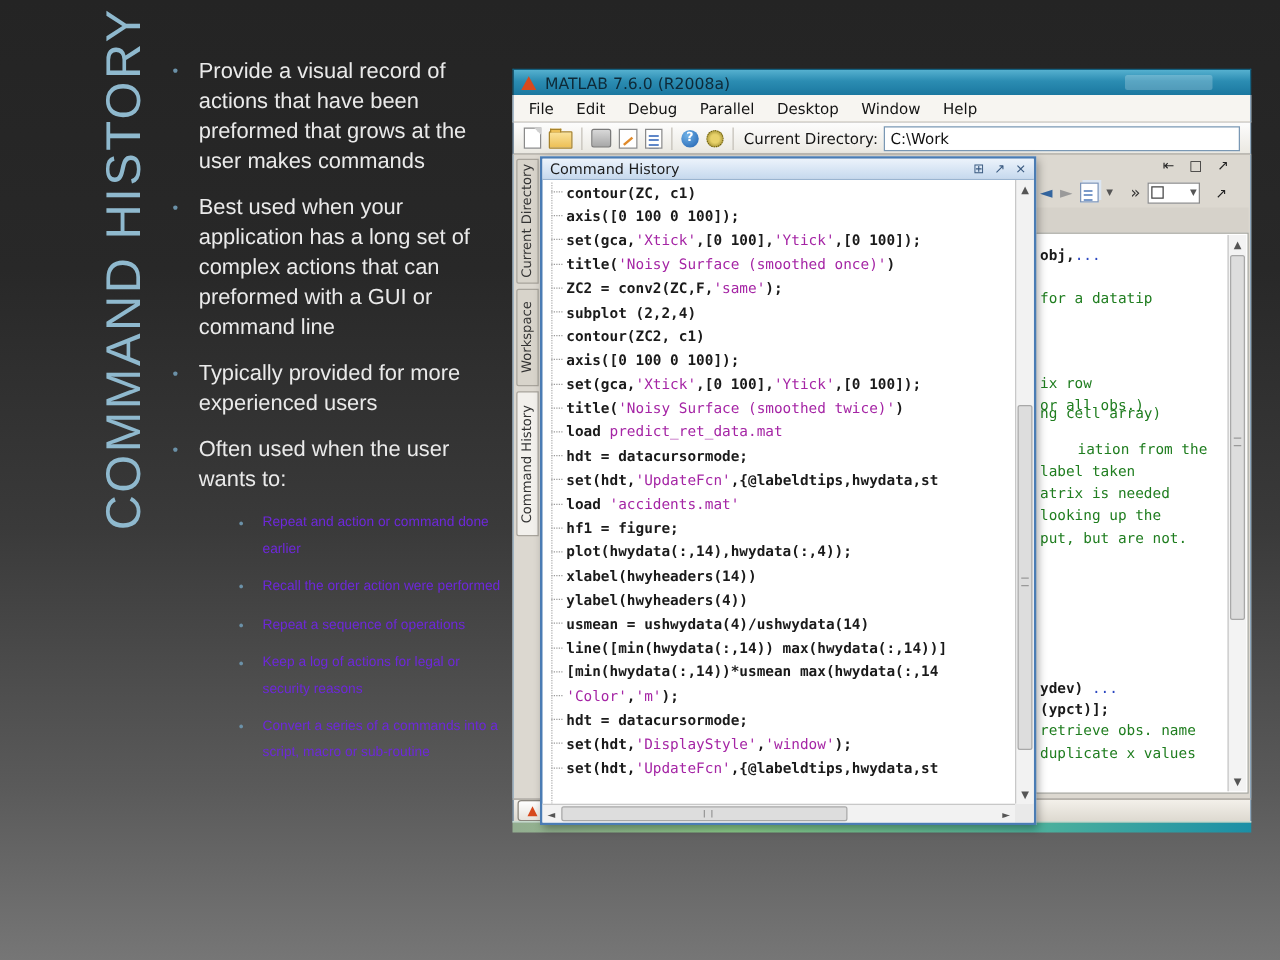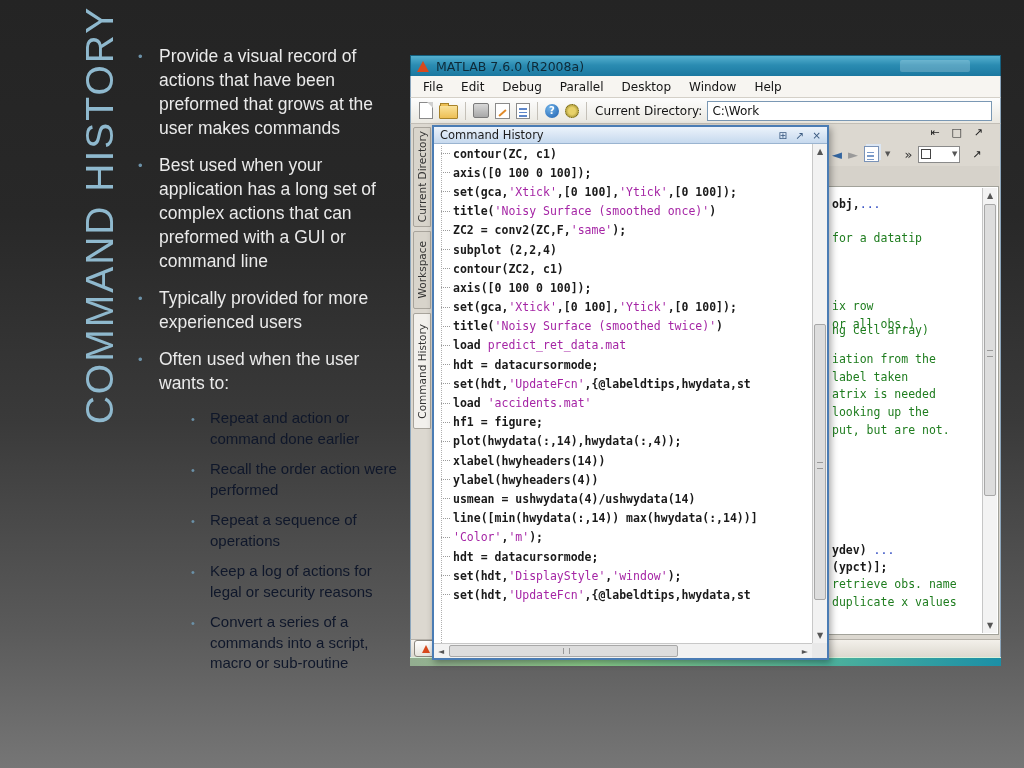--- a/index.html
+++ b/index.html
@@ -11,21 +11,21 @@
   
   #vtitle{
     position:absolute;left:-110px;top:186px;width:420px;height:58px;
     transform:rotate(-90deg);
     display:flex;align-items:center;justify-content:center;
     font-size:39px;letter-spacing:2px;color:#8fb9ce;white-space:nowrap;
   }
   #bullets{position:absolute;left:136px;top:44px;width:268px;}
   .b1{position:relative;padding-left:23px;font-size:17.5px;line-height:24px;color:#eaeaea;margin-bottom:13px;}
   .b1::before{content:"•";position:absolute;left:2px;top:1px;font-size:13px;color:#6b91a8;}
-  .b2{position:relative;margin-left:54px;padding-left:20px;font-size:15px;line-height:20.5px;color:#0f172a;margin-bottom:10px;}
+  .b2{position:relative;margin-left:54px;padding-left:20px;font-size:11px;line-height:20.5px;color:#6d28d9;margin-bottom:10px;}
   .b2::before{content:"•";position:absolute;left:1px;top:1px;font-size:11px;color:#6b91a8;}
 
   
   #mlshot{position:absolute;left:410px;top:55px;width:591px;height:611px;font-family:"DejaVu Sans",sans-serif;}
   .titlebar{position:absolute;left:0;top:0;right:0;height:21px;
     background:linear-gradient(180deg,#55b0cf 0%,#2b8cb2 45%,#1b78a0 100%);
     border:1px solid #14607f;border-bottom:none;box-sizing:border-box;
     display:flex;align-items:center;padding:0 6px;}
   .ml-logo{width:0;height:0;border-left:6px solid transparent;border-right:6px solid transparent;border-bottom:11px solid #d8491d;}
   .titlebar .wtitle{font-size:12.5px;color:#0e2a38;margin-left:7px;}
@@ -213,21 +213,21 @@
         <span class="undock2">↗</span>
       </div>
       <div class="edgap"></div>
       <div class="edcontent">
         <div id="ed-lines">
             <div class="ed-line" style="top: 10px;"><span class="c-k">obj,</span><span class="c-b">...</span></div>
             <div class="ed-line" style="top: 44px;"><span class="c-g">for a datatip</span></div>
             <div class="ed-line" style="top: 112px;"><span class="c-g">ix row</span></div>
             <div class="ed-line" style="top: 130px;"><span class="c-g">or all obs.)</span></div>
             <div class="ed-line" style="top: 136px;"><span class="c-g">ng cell array)</span></div>
-            <div class="ed-line" style="top: 165px;"><span class="c-g">iation from the</span></div>
+            <div class="ed-line" style="top: 165px; padding-left: 30px;"><span class="c-g">iation from the</span></div>
             <div class="ed-line" style="top: 183px;"><span class="c-g">label taken</span></div>
             <div class="ed-line" style="top: 200px;"><span class="c-g">atrix is needed</span></div>
             <div class="ed-line" style="top: 218px;"><span class="c-g">looking up the</span></div>
             <div class="ed-line" style="top: 236px;"><span class="c-g">put, but are not.</span></div>
             <div class="ed-line" style="top: 356px;"><span class="c-k">ydev) </span><span class="c-b">...</span></div>
             <div class="ed-line" style="top: 373px;"><span class="c-k">(ypct)];</span></div>
             <div class="ed-line" style="top: 390px;"><span class="c-g">retrieve obs. name</span></div>
             <div class="ed-line" style="top: 408px;"><span class="c-g">duplicate x values</span></div>
           </div>
         <div class="edvscroll">
@@ -263,20 +263,21 @@
           <div class="ch-line"><span class="tree-dash"></span><span class="c-k">load </span><span class="c-s">predict_ret_data.mat</span></div>
           <div class="ch-line"><span class="tree-dash"></span><span class="c-k">hdt = datacursormode;</span></div>
           <div class="ch-line"><span class="tree-dash"></span><span class="c-k">set(hdt,</span><span class="c-s">'UpdateFcn'</span><span class="c-k">,{@labeldtips,hwydata,st</span></div>
           <div class="ch-line"><span class="tree-dash"></span><span class="c-k">load </span><span class="c-s">'accidents.mat'</span></div>
           <div class="ch-line"><span class="tree-dash"></span><span class="c-k">hf1 = figure;</span></div>
           <div class="ch-line"><span class="tree-dash"></span><span class="c-k">plot(hwydata(:,14),hwydata(:,4));</span></div>
           <div class="ch-line"><span class="tree-dash"></span><span class="c-k">xlabel(hwyheaders(14))</span></div>
           <div class="ch-line"><span class="tree-dash"></span><span class="c-k">ylabel(hwyheaders(4))</span></div>
           <div class="ch-line"><span class="tree-dash"></span><span class="c-k">usmean = ushwydata(4)/ushwydata(14)</span></div>
           <div class="ch-line"><span class="tree-dash"></span><span class="c-k">line([min(hwydata(:,14)) max(hwydata(:,14))]</span></div>
+          <div class="ch-line"><span class="tree-dash"></span><span class="c-k">[min(hwydata(:,14))*usmean max(hwydata(:,14</span></div>
           <div class="ch-line"><span class="tree-dash"></span><span class="c-s">'Color'</span><span class="c-k">,</span><span class="c-s">'m'</span><span class="c-k">);</span></div>
           <div class="ch-line"><span class="tree-dash"></span><span class="c-k">hdt = datacursormode;</span></div>
           <div class="ch-line"><span class="tree-dash"></span><span class="c-k">set(hdt,</span><span class="c-s">'DisplayStyle'</span><span class="c-k">,</span><span class="c-s">'window'</span><span class="c-k">);</span></div>
           <div class="ch-line"><span class="tree-dash"></span><span class="c-k">set(hdt,</span><span class="c-s">'UpdateFcn'</span><span class="c-k">,{@labeldtips,hwydata,st</span></div>
         </div>
       <div class="ch-vscroll">
         <span class="sbarrow" style="top:3px">▲</span>
         <div class="chvthumb">
             <span class="gripv"></span>
           </div>

